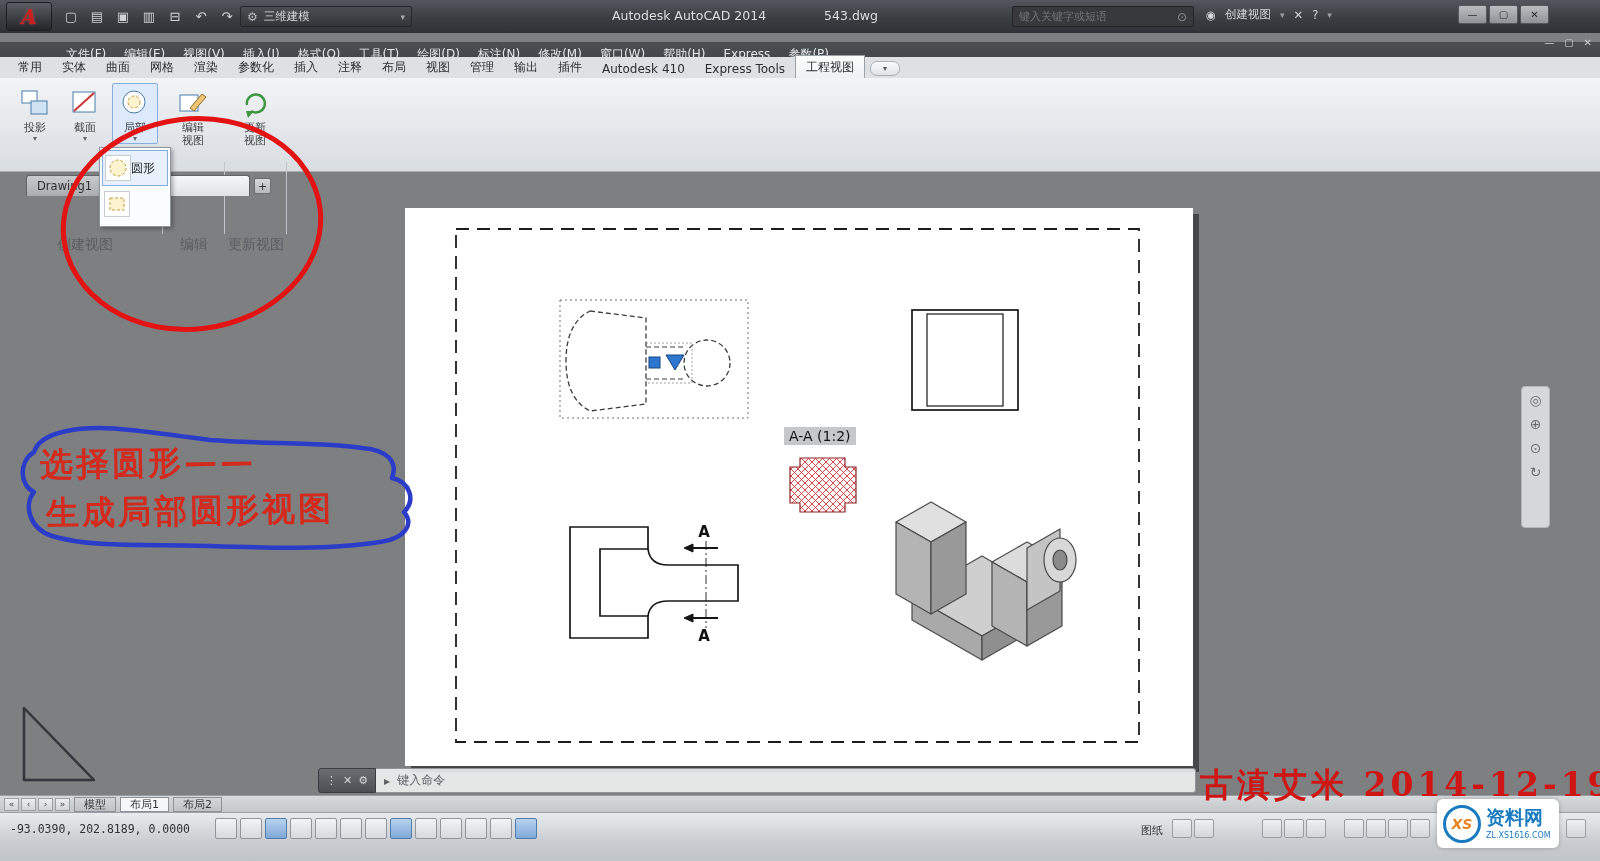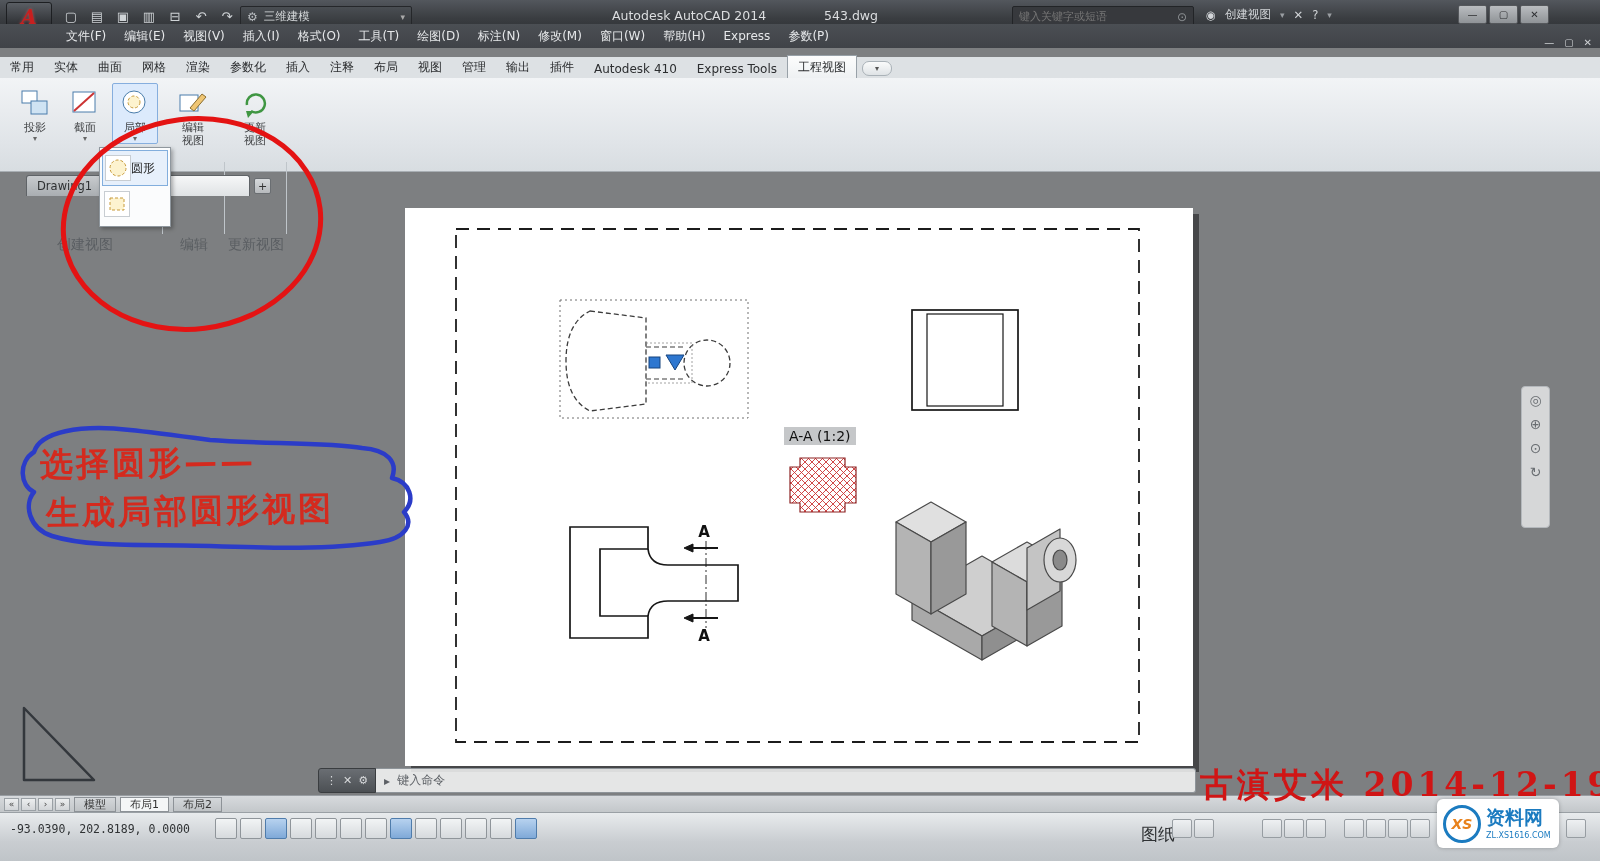--- a/index.html
+++ b/index.html
@@ -18,26 +18,26 @@
 .tb-title{position:absolute;left:612px;top:8px;display:flex;gap:58px;font-size:12.5px;color:#dcdee0}
 .tb-search{position:absolute;left:1012px;top:6px;width:182px;height:21px;background:#37393d;border:1px solid #222427;border-radius:2px;display:flex;align-items:center}
 .tb-search input{flex:1;background:transparent;border:none;outline:none;color:#9b9fa3;font-size:11px;padding:0 6px;font-family:inherit;min-width:0}
 .tb-search .mag{color:#8d9194;padding-right:6px;font-size:12px}
 .tb-right{position:absolute;left:1206px;top:7px;display:flex;align-items:center;gap:9px;color:#d2d5d8;font-size:11.5px}
 .tb-right .small{font-size:9px;color:#9a9ea2}
 .winbtns{position:absolute;left:1458px;top:5px;display:flex;gap:2px}
 .winbtn{width:29px;height:19px;background:linear-gradient(#babdc0,#8f9397);border:1px solid #55585c;border-radius:2px;color:#2c2e31;font-size:10px;display:flex;align-items:center;justify-content:center}
 
 
-.mb{position:absolute;left:0;top:24px;width:1600px;height:24px;background:linear-gradient(#4b4f54,#404348);color:#e6e8ea;display:flex;align-items:center;padding-left:58px;gap:2px}
+.mb{position:absolute;left:0;top:42px;width:1600px;height:24px;background:linear-gradient(#4b4f54,#404348);color:#e6e8ea;display:flex;align-items:center;padding-left:58px;gap:2px}
 .mi{padding:3px 8px;font-size:12px}
 .mb-ctrl{position:absolute;right:8px;top:37px;display:flex;gap:10px;color:#cfd2d5;font-size:10px}
 
 
-.rtabs{position:absolute;left:0;top:57px;width:1600px;height:21px;background:#dde1e4;display:flex;align-items:flex-end;}
+.rtabs{position:absolute;left:0;top:57px;width:1600px;height:21px;background:#dde1e4;display:flex;align-items:flex-end;padding-left:8px}
 .rtab{padding:3px 10px 2px;font-size:12px;color:#2c2e30}
 .rtab.active{background:linear-gradient(#fdfdfd,#eef1f3);border:1px solid #98a1a8;border-bottom:none;font-weight:normal}
 .rovf{margin-left:5px;margin-bottom:2px;width:30px;height:15px;border:1px solid #aab2b8;border-radius:7px;background:linear-gradient(#fafbfb,#dfe3e6);font-size:8px;color:#555;display:flex;align-items:center;justify-content:center}
 
 
 .rbody{position:absolute;left:0;top:78px;width:1600px;height:94px;background:linear-gradient(#f2f4f6,#e0e4e8 70%,#d8dde1);border-bottom:1px solid #a8aeb3}
 .rbtn{position:absolute;top:5px;width:46px;text-align:center;font-size:11px;color:#3c3e40;padding-top:3px;border:1px solid transparent;border-radius:2px}
 .rbtn .ric{width:32px;height:32px;margin:0 auto 2px}
 .rbtn .cap{line-height:13px}
 .rbtn .caret{font-size:8px;color:#666;line-height:9px}
@@ -69,21 +69,21 @@
 .lnav{width:15px;height:13px;display:flex;align-items:center;justify-content:center;border:1px solid #9aa0a5;background:linear-gradient(#eceeef,#d2d5d8);font-size:9px;color:#444}
 .ltab{padding:0 9px;height:15px;display:flex;align-items:center;border:1px solid #8d9297;background:linear-gradient(#d4d7da,#bfc3c6);margin-left:2px}
 .ltab.active{background:#f4f6f7;font-weight:normal}
 
 
 .sbar{position:absolute;left:0;top:812px;width:1600px;height:49px;background:linear-gradient(#e8ebed,#c9cdd1 60%,#bfc4c8);border-top:1px solid #9aa0a5}
 .coords{position:absolute;left:10px;top:9px;font-family:"DejaVu Sans Mono","Liberation Mono",monospace;font-size:11.5px;color:#2f3234}
 .tgl{position:absolute;top:5px;width:22px;height:21px;border:1px solid #8f959a;border-radius:2px;background:linear-gradient(#f2f4f5,#d6dadd)}
 .tgl.on{background:linear-gradient(#b7d2ef,#7fa9d8);border-color:#4f7cab}
 .sico{position:absolute;top:6px;width:20px;height:19px;border:1px solid #979da2;border-radius:2px;background:linear-gradient(#eef0f2,#d3d7da)}
-.pmode{position:absolute;left:1141px;top:10px;font-size:17px;color:#2f3234}
+.pmode{position:absolute;left:1141px;top:10px;font-size:11px;color:#2f3234}
 
 
 .ddm{position:absolute;left:99px;top:147px;width:72px;height:80px;background:#fbfcfd;border:1px solid #8f979e;box-shadow:2px 2px 4px rgba(0,0,0,.3);padding:2px;z-index:40}
 .ddi{height:36px;display:flex;align-items:center;padding:2px;font-size:12px;color:#222}
 .ddi.hl{background:#e7f0fb;border:1px solid #82aedd}
 .dico{width:26px;height:26px;background:#fff;border:1px solid #c8cdd2;flex:none}
 .ddt{position:absolute;left:140px;top:192px;width:186px;background:linear-gradient(#fdfdfe,#f1f3f5);border:1px solid #8f979e;box-shadow:3px 3px 5px rgba(0,0,0,.3);font-size:11px;color:#333;z-index:41}
 .ddt .t{font-weight:bold;font-size:12px;color:#1e2022;padding:7px 9px 3px}
 .ddt .d{padding:0 9px 7px;color:#45484b}
 .ddt hr{border:none;border-top:1px solid #d4d8db;margin:0 6px}

